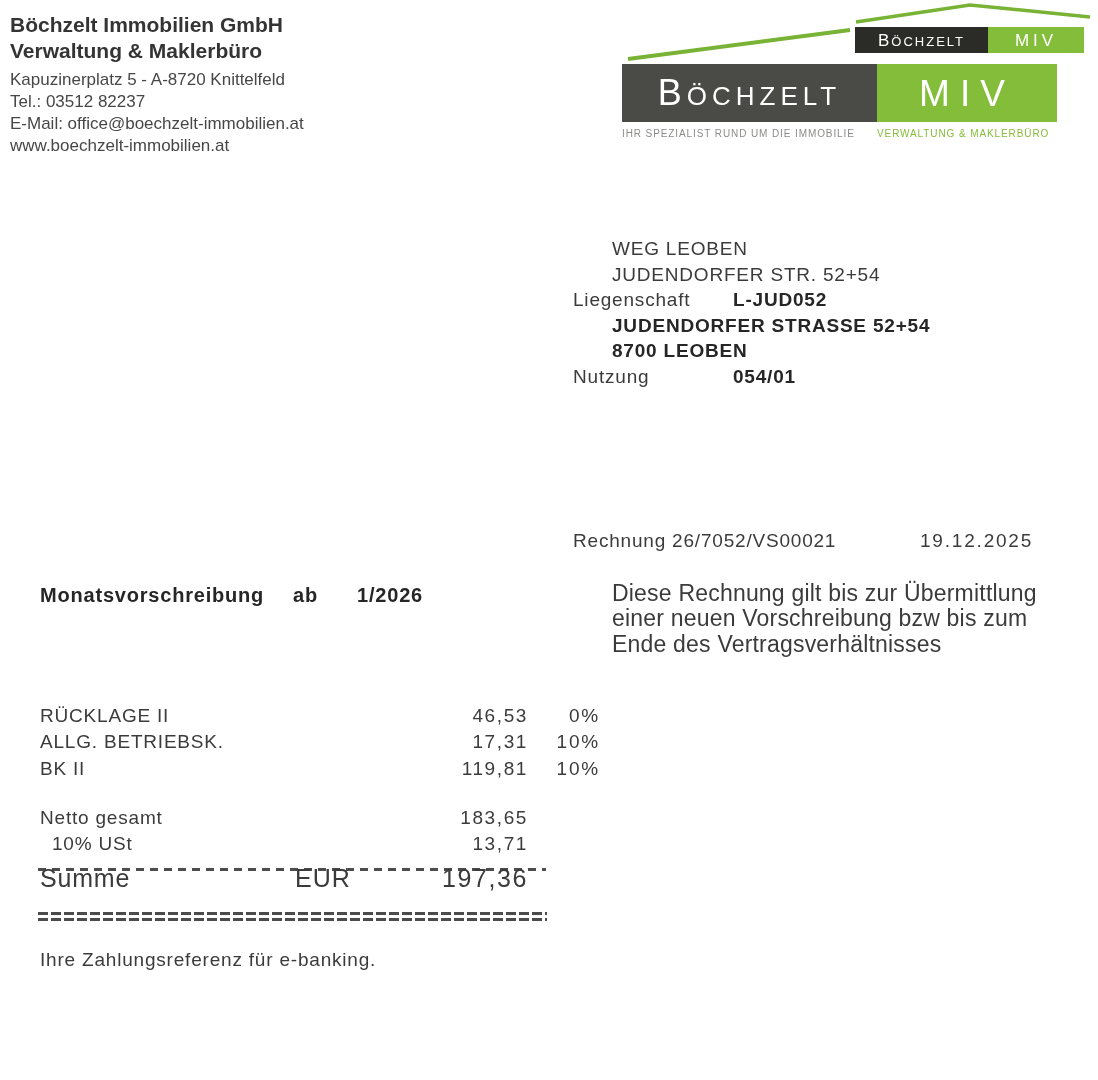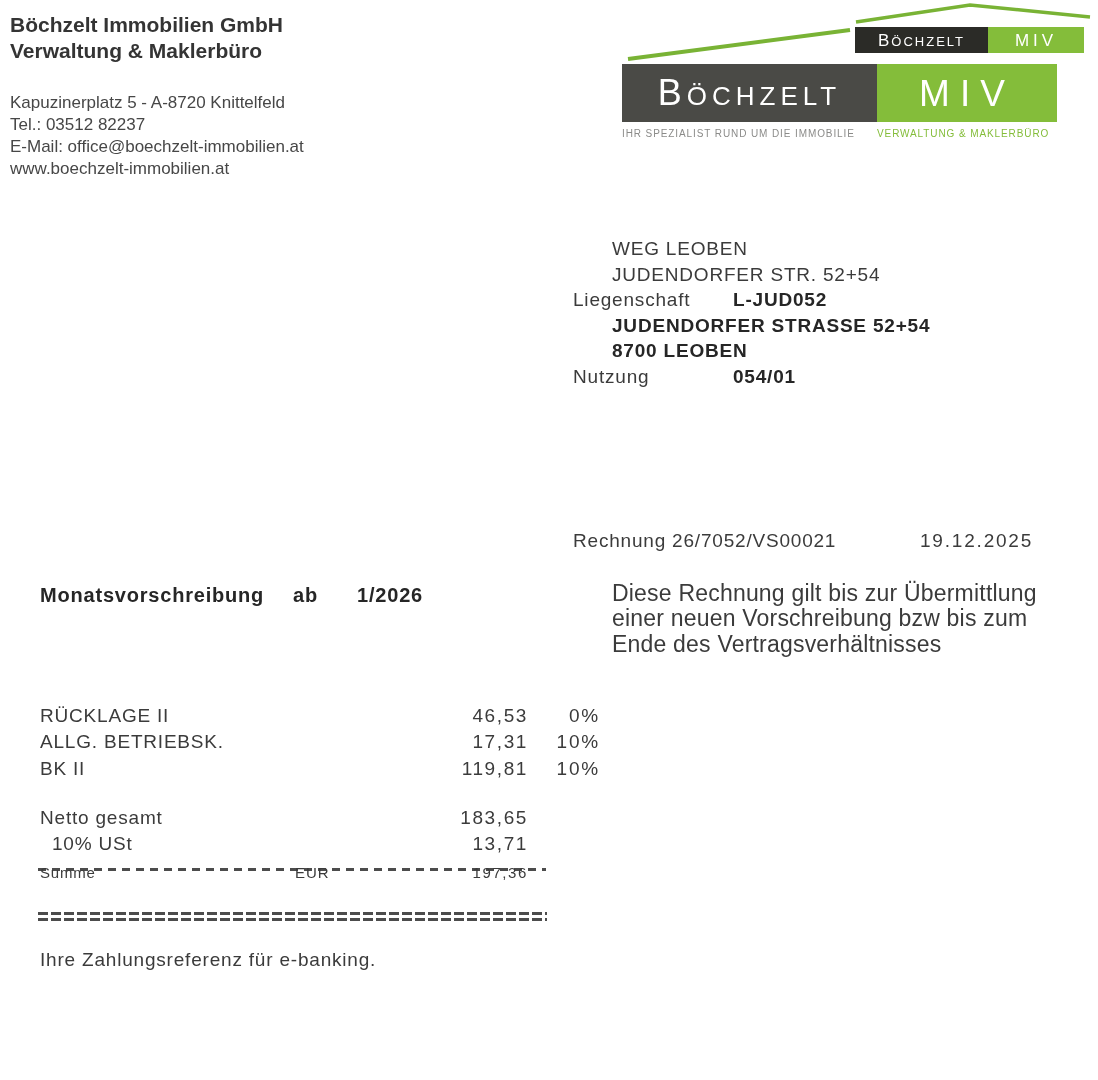--- a/index.html
+++ b/index.html
@@ -8,21 +8,21 @@
     --ink:#3b3b3b; --ink-bold:#262626;
   }
   *{margin:0;padding:0;box-sizing:border-box;}
   html,body{background:#ffffff;}
   body{font-family:"Liberation Sans", sans-serif;}
   .doc{position:relative;width:1098px;height:1080px;background:#fff;overflow:hidden;color:var(--ink);}
 
   
   .sender{position:absolute;left:10px;top:12px;}
   .sender .name{font-size:21px;font-weight:bold;line-height:26px;color:#343434;}
-  .sender .contact{margin-top:28px;font-size:17px;line-height:22px;color:#474747;}
+  .sender .contact{margin-top:5px;font-size:17px;line-height:22px;color:#474747;}
 
   
   .logo-large{position:absolute;left:618px;top:0;width:445px;height:148px;}
   .logo-large svg.roof{position:absolute;left:0;top:0;}
   .logo-large .boxes{position:absolute;left:4px;top:64px;display:flex;height:58px;}
   .lbox{display:flex;align-items:center;justify-content:center;height:100%;}
   .lbox.dark{width:255px;background:var(--dark);}
   .lbox.green{width:180px;background:var(--green);}
   .logo-word{display:block;color:#fff;text-transform:uppercase;font-size:26px;letter-spacing:5px;line-height:1;}
   .logo-word::first-letter{font-size:36px;}
@@ -68,21 +68,21 @@
   .validity{position:absolute;left:612px;top:581px;font-size:23px;line-height:25.4px;letter-spacing:0.2px;}
 
   
   .items{position:absolute;left:40px;top:705px;width:570px;font-size:19px;}
   .item-row{position:relative;height:26.4px;white-space:nowrap;}
   .amt{position:absolute;left:330px;top:0;width:158px;text-align:right;letter-spacing:1.6px;}
   .vat{position:absolute;left:500px;top:0;width:60px;text-align:right;letter-spacing:1.8px;}
   .totals{position:absolute;left:40px;top:807px;width:570px;font-size:19px;}
   .total-row{position:relative;height:26.4px;white-space:nowrap;}
   .total-row .sub{padding-left:12px;margin-top:37px;}
-  .summe-row{position:absolute;left:40px;top:864px;width:570px;height:26px;font-size:15px;}
+  .summe-row{position:absolute;left:40px;top:864px;width:570px;height:26px;font-size:25px;}
   .summe-row .cur{position:absolute;left:255px;top:0;letter-spacing:1px;}
 
   
   .dash-sep{position:absolute;left:38px;top:868px;width:508px;height:3px;
     background:repeating-linear-gradient(90deg,#4c4c4c 0 8px,transparent 8px 14px);}
   .dbl-sep{position:absolute;left:38px;top:912px;width:509px;height:9px;}
   .dbl-sep .bar{height:3px;background:repeating-linear-gradient(90deg,#4c4c4c 0 10px,transparent 10px 13px);}
   .dbl-sep .bar + .bar{margin-top:3px;}
 
   

